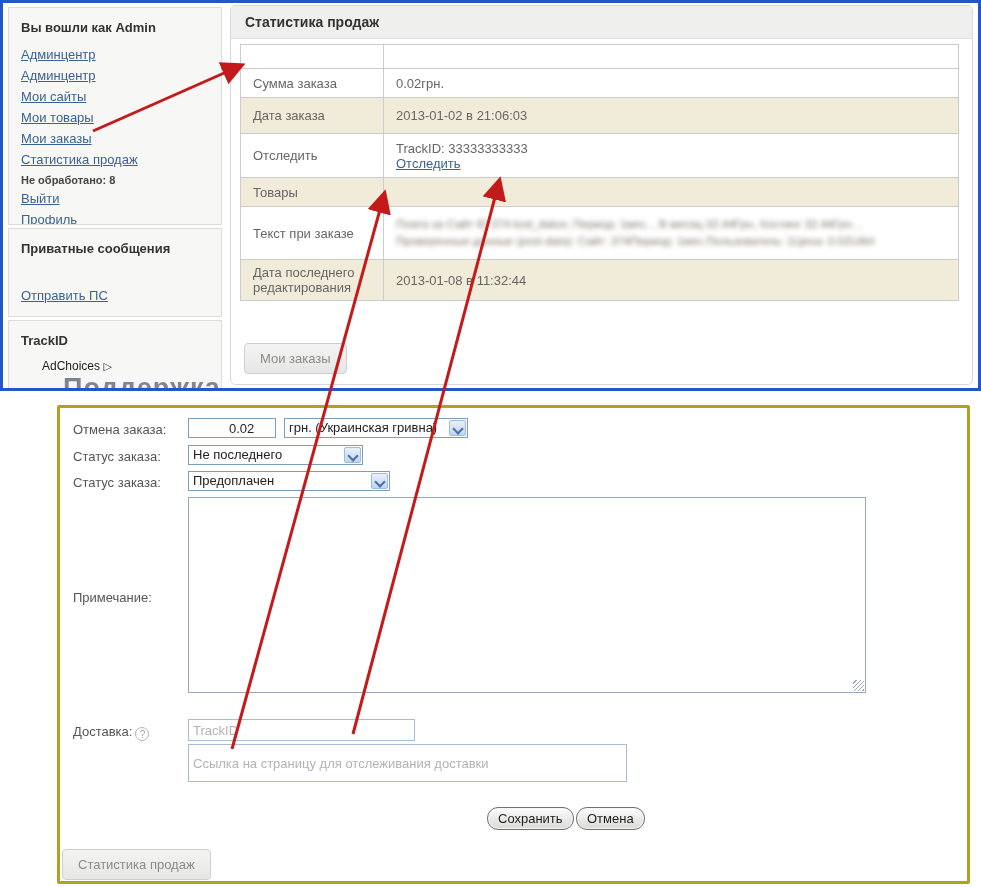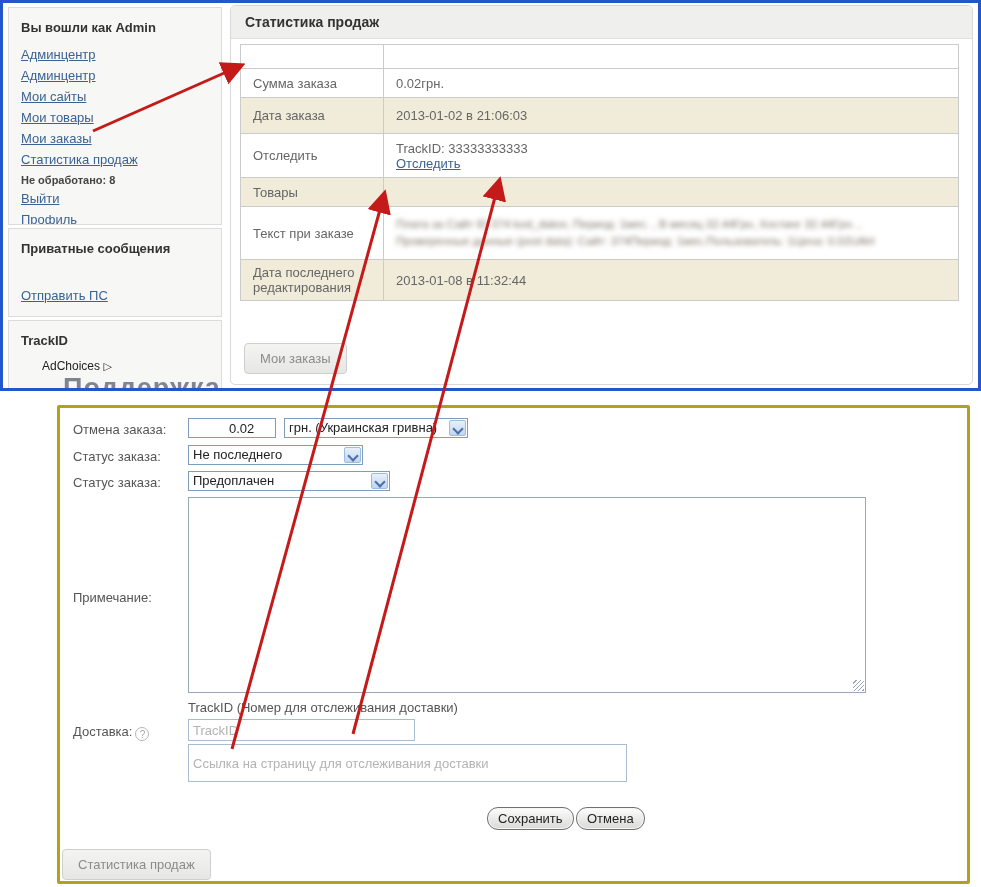--- a/index.html
+++ b/index.html
@@ -180,21 +180,20 @@
     <div class="f-label" style="top:67px;">Статус заказа:</div>
     <div class="xp-select" style="left:128px; top:63px; width:202px;">
       <span>Предоплачен</span>
       <span class="sel-arrow"></span>
     </div>
 
     <div class="f-label" style="top:182px;">Примечание:</div>
     <textarea class="note-area" style=""></textarea>
     <div class="resize-corner"></div>
 
-    <div class="caption">TrackID (Номер для отслеживания доставки)</div>
 
     <div class="f-label" style="top:316px;">
       <span>Доставка:</span><span class="help-icon">?</span>
     </div>
     <input class="xp-input soft-input" style="left: 128px; top: 311px; width: 227px; height: 22px;" placeholder="TrackID">
     <input class="xp-input soft-input" style="left: 128px; top: 336px; width: 439px; height: 38px;" placeholder="Ссылка на страницу для отслеживания доставки">
 
     <button class="classic-btn" style="left:427px; top:399px;">Сохранить</button>
     <button class="classic-btn" style="left:516px; top:399px;">Отмена</button>
 

